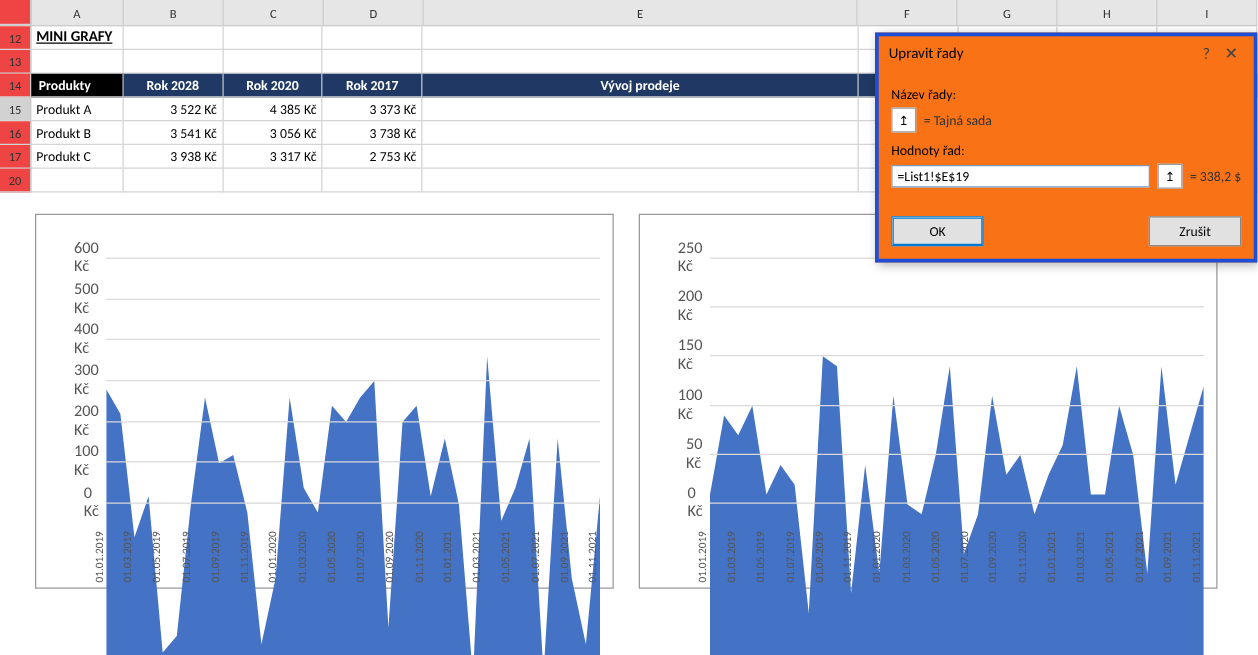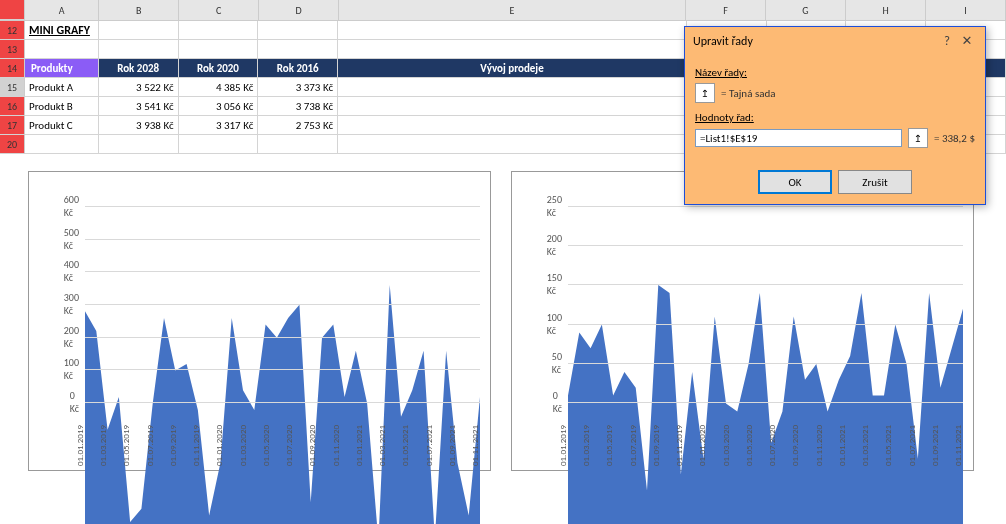--- a/index.html
+++ b/index.html
@@ -6,43 +6,43 @@
 .grid{position:absolute;top:0;left:0;right:0}
 .colhdr{display:flex;height:20px;background:#e6e6e6;border-bottom:1px solid #ccc}
 .rownum{width:24px;min-width:24px;background:#ef4444;border-right:1px solid #ccc;border-bottom:1px solid #d4d4d4;text-align:center;font-size:10px;color:#333;display:flex;align-items:center;justify-content:center}
 .rownum.sel{background:#d2d2d2}
 .ch{border-right:1px solid #ccc;text-align:center;font-size:10px;color:#333;display:flex;align-items:center;justify-content:center}
 .cA{width:74px}.cB{width:80px}.cC{width:80px}.cD{width:80px}.cE{width:350px}.cF{width:80px}.cG{width:80px}.cH{width:80px}.cI{width:80px}
 .row{display:flex;height:19px}
 .cell{border-right:1px solid #d4d4d4;border-bottom:1px solid #d4d4d4;padding:0 4px;display:flex;align-items:center;box-sizing:border-box;overflow:hidden;white-space:nowrap}
 .title{font-weight:bold;text-decoration:underline;font-size:12px}
 .th{background:#1f3864;color:#fff;font-weight:bold;justify-content:center}
-.thL{background:#8b5cf6;color:#fff;font-weight:bold;padding-left:6px}
+.thL{background:#000000;color:#fff;font-weight:bold;padding-left:6px}
 .num{justify-content:flex-end}
 .marq{border:2px dashed #0a7a0a;box-sizing:border-box}
 .charts{position:absolute;top:171px;left:28px;display:flex;gap:20px}
 .chartbox{background:#fff;border:1px solid #999;width:463px;height:300px;position:relative;box-sizing:border-box}
 .chartTitle{position:absolute;top:6px;left:0;right:0;text-align:center;font-size:14px;color:#555}
 .plot{position:absolute;left:56px;right:10px;top:34px;bottom:68px}
 .grid-h{position:absolute;left:0;right:0;border-top:1px solid #d9d9d9}
-.ytick{position:absolute;right:100%;margin-right:6px;font-size:10px;color:#555;transform:translateY(-50%)}
+.ytick{position:absolute;right:100%;margin-right:6px;font-size:13px;color:#555;transform:translateY(-50%)}
 .area{position:absolute;left:0;right:0;top:0;bottom:0}
 .xlabels{position:absolute;left:56px;right:10px;bottom:4px;height:62px}
 .xtick{position:absolute;bottom:0;font-size:9px;color:#555;transform:rotate(-90deg);transform-origin:left bottom;white-space:nowrap}
-.dialog{position:absolute;top:26px;right:20px;width:300px;background:#fdba74;border:1px solid #1d4ed8;box-shadow:2px 2px 8px rgba(0,0,0,.3);font-size:11px}
+.dialog{position:absolute;top:26px;right:0;width:300px;background:#f97316;border:3px solid #1d4ed8;box-shadow:2px 2px 8px rgba(0,0,0,.3);font-size:11px}
 .dtitle{display:flex;align-items:center;padding:6px 8px;font-size:12px}
 .dtitle .sp{flex:1}
 .dicon{width:20px;text-align:center;font-size:13px;color:#444;cursor:default}
 .dbody{padding:8px 10px}
-.dlabel{margin:4px 0 4px 0;text-decoration:underline}
+.dlabel{margin:4px 0 4px 0;}
 .drow{display:flex;align-items:center;gap:6px;margin-bottom:8px}
 .dinput{flex:1;border:1px solid #7a9ac0;background:#fff;padding:2px 4px;font-size:11px;height:18px;box-sizing:border-box;display:flex;align-items:center}
 .dpick{width:18px;height:18px;border:1px solid #999;background:#fff;display:flex;align-items:center;justify-content:center;font-size:10px}
 .deq{color:#333;white-space:nowrap}
-.dbtns{display:flex;justify-content:center;gap:6px;padding:6px 10px 10px}
+.dbtns{display:flex;justify-content:space-between;gap:6px;padding:6px 10px 10px}
 .dbtn{min-width:72px;height:22px;border:1px solid #888;background:#e1e1e1;font-size:11px;display:flex;align-items:center;justify-content:center}
 .dbtn.primary{border:1px solid #0078d4;box-shadow:inset 0 0 0 1px #0078d4}
 </style>
 </head>
 <body>
 
 <div class="grid">
   <div class="colhdr">
     <div class="rownum"></div>
     <div class="ch cA">A</div>
@@ -78,21 +78,21 @@
       <div class="cell cF"></div>
       <div class="cell cG"></div>
       <div class="cell cH"></div>
       <div class="cell cI"></div>
   </div>
   <div class="row">
       <div class="rownum">14</div>
     <div class="cell cA thL">Produkty</div>
     <div class="cell cB th">Rok 2028</div>
     <div class="cell cC th">Rok 2020</div>
-    <div class="cell cD th">Rok 2016</div>
+    <div class="cell cD th">Rok 2017</div>
     <div class="cell cE th">Vývoj prodeje</div>
     <div class="cell cF th"></div>
       <div class="cell cG th"></div>
       <div class="cell cH th"></div>
       <div class="cell cI th"></div>
   </div>
   <div class="row">
       <div class="rownum sel">15</div>
     <div class="cell cA">Produkt A</div>
     <div class="cell cB num">3 522 Kč</div>

